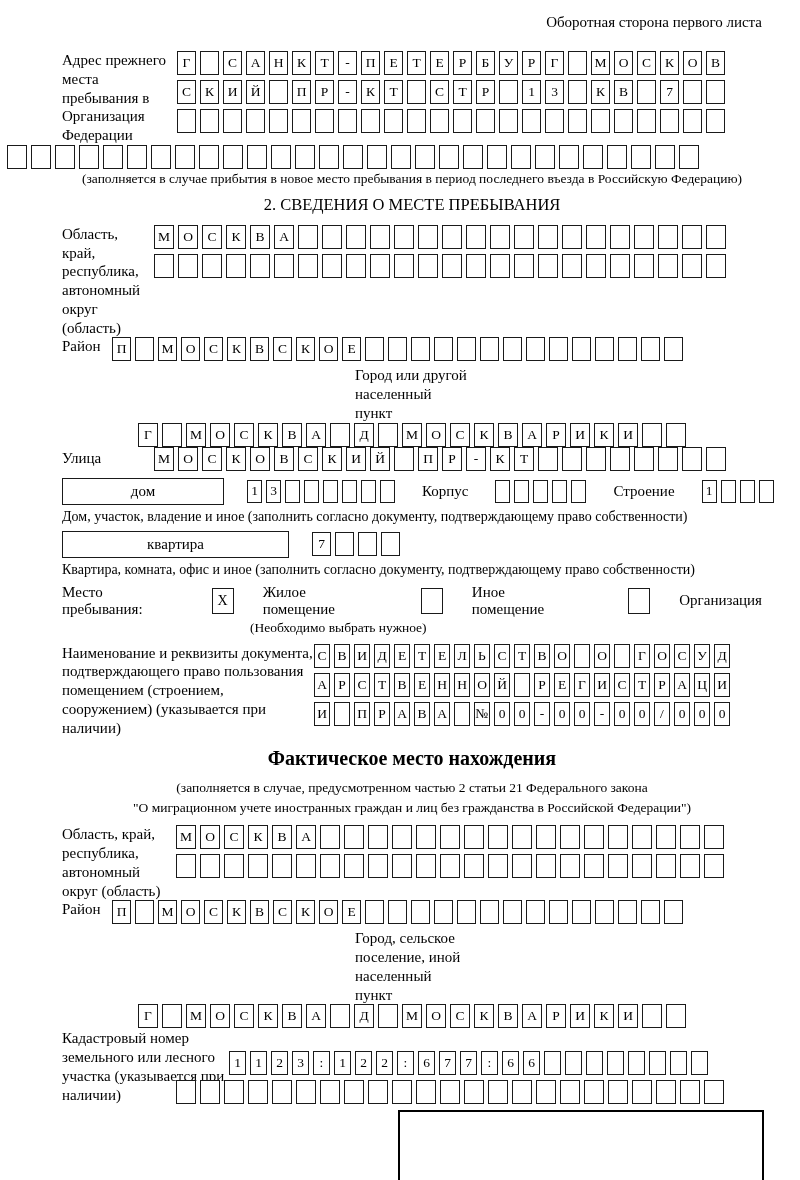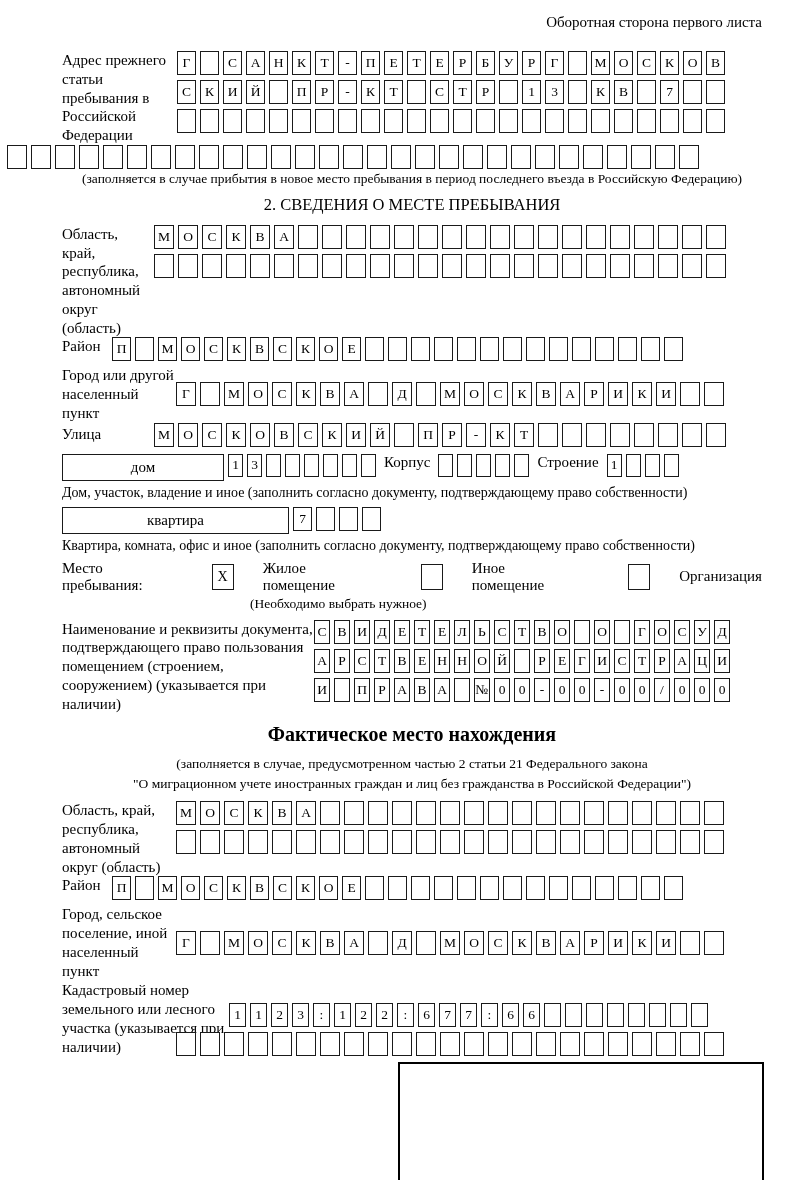--- a/index.html
+++ b/index.html
@@ -16,40 +16,40 @@
   .wide .cell{width:18px;}
   .kcell .cell{width:15px;}
   .dcell .cell{width:14px;}
   .tiny .cell{width:13px;height:21px;}
   .overflow{margin-left:-55px;margin-bottom:2px;}
   .note{font-size:13.5px;text-align:center;margin:2px 0 6px 0;}
   .note-left{font-size:14px;margin:0 0 6px 0;}
   .h1{font-size:16.5px;font-weight:normal;text-align:center;margin:8px 0 10px 0;}
   .h2{font-size:20px;font-weight:bold;text-align:center;margin:10px 0 8px 0;}
   .widebox{border:1.5px solid #1a1a1a;height:25px;display:flex;align-items:center;justify-content:center;font-size:15px;flex:0 0 auto;background:#fff;}
-  .domrow{display:flex;align-items:flex-start;gap:4px;margin-bottom:4px;}
+  .domrow{display:flex;align-items:center;gap:23px;margin-bottom:4px;}
   .inlinelbl{font-size:15px;flex:0 0 auto;padding:0 4px;}
   .checkbox{flex:0 0 auto;width:20px;height:24px;border:1.5px solid #1a1a1a;display:flex;align-items:center;justify-content:center;font-size:14px;background:#fff;}
   .stayrow{display:flex;align-items:center;gap:29px;margin:6px 0 2px 0;font-size:15px;}
   .choose{font-size:13.5px;margin:0 0 8px 188px;}
   .factnote{font-size:13.5px;text-align:center;line-height:1.45;margin-bottom:8px;}
   .stamp{margin-left:336px;width:366px;margin-top:6px;}
   .stamp-box{width:100%;height:172px;border:2px solid #000;box-sizing:border-box;background:#fff;}
   .mb0{margin-bottom:0;}
-  .gorodrow{align-items:center;}
+  .gorodrow{align-items:center;flex-direction:column;}
 </style>
 </head>
 <body>
 
 <div class="page">
 
   <div class="corner">Оборотная сторона первого листа</div>
 
   <div class="rowflex">
-    <div class="lbl w115">Адрес прежнего статьи пребывания в Российской Федерации</div>
+    <div class="lbl w115">Адрес прежнего места пребывания в Организация Федерации</div>
     <div class="stack">
       <div class="boxrow">
           <span class="cell">Г</span>
           <span class="cell"></span>
           <span class="cell">С</span>
           <span class="cell">А</span>
           <span class="cell">Н</span>
           <span class="cell">К</span>
           <span class="cell">Т</span>
           <span class="cell">-</span>

